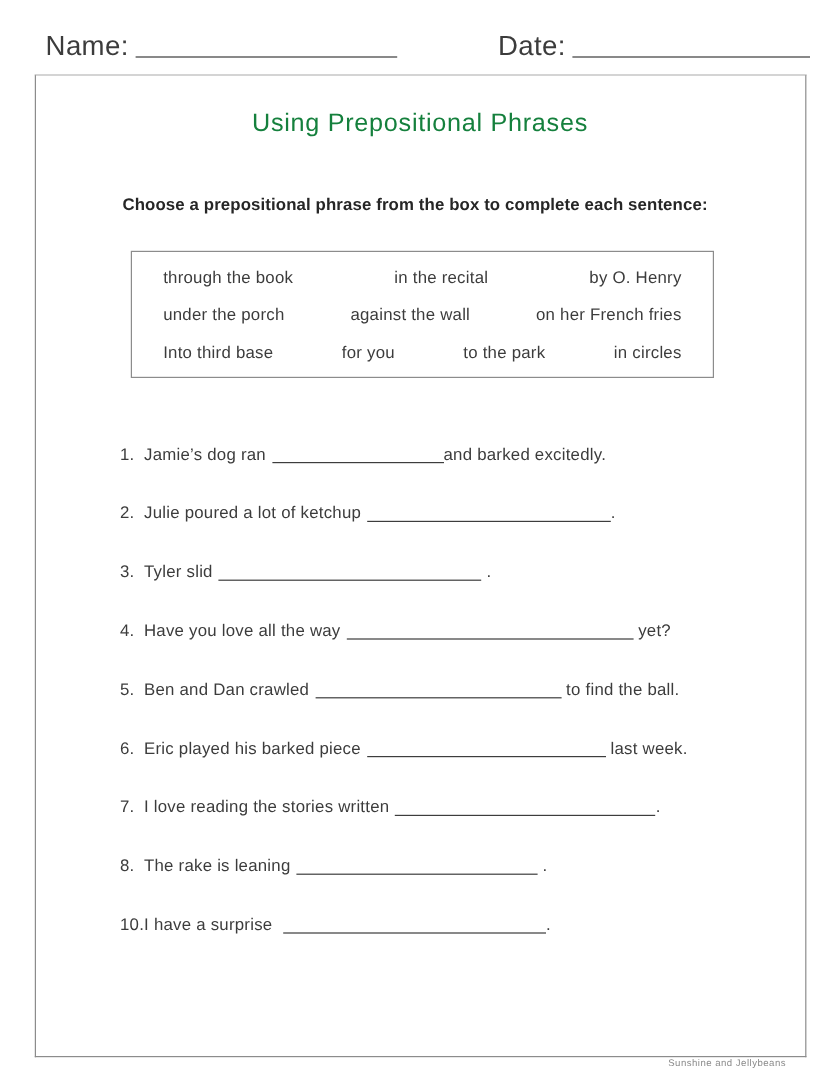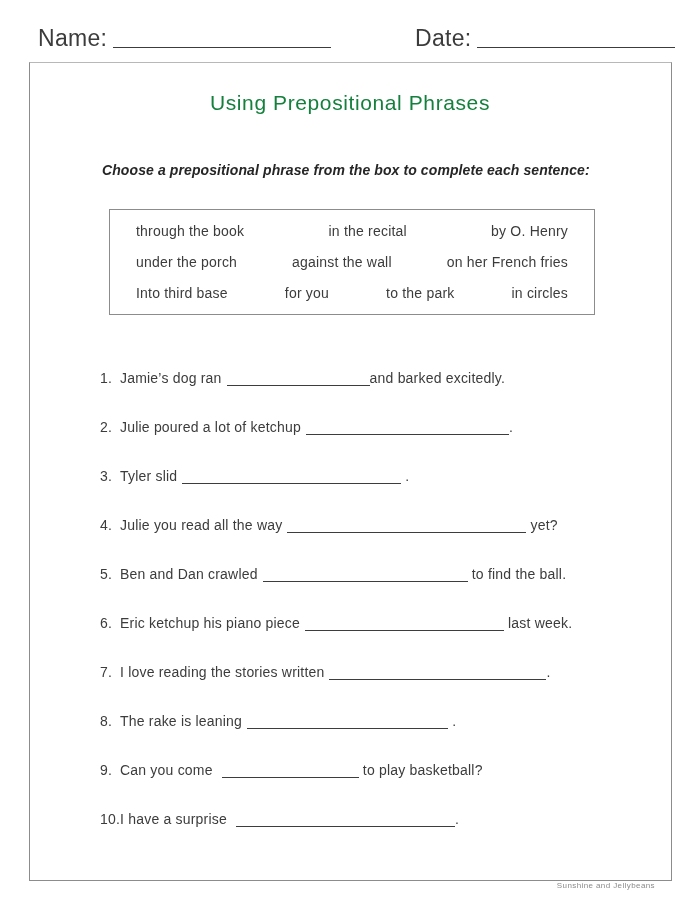--- a/index.html
+++ b/index.html
@@ -31,21 +31,21 @@
     background:#ffffff;
   }
   .ws-title{
     position:absolute;left:0;top:91px;width:100%;
     text-align:center;font-size:21px;letter-spacing:0.6px;
     color:#15803d;
   }
   .ws-instruction{
     position:absolute;left:102px;top:162px;
     font-size:14px;font-weight:bold;color:#262626;
-    letter-spacing:0.1px;white-space:nowrap;font-style:italic;
+    letter-spacing:0.1px;white-space:nowrap;
   }
   
   .word-bank{
     position:absolute;left:109px;top:209px;
     width:486px;height:106px;
     border:1px solid #8c8c8c;
     box-sizing:border-box;
     display:flex;flex-direction:column;justify-content:space-around;
     padding:6px 0;
   }
@@ -121,36 +121,33 @@
       <div class="sentence">
     <span class="s-num">1.</span><span class="s-pre">Jamie’s dog ran</span><span class="s-blank" style="width: 143px;"></span><span class="s-post">and barked excitedly.</span>
   </div>
       <div class="sentence">
     <span class="s-num">2.</span><span class="s-pre">Julie poured a lot of ketchup</span><span class="s-blank" style="width: 203px;"></span><span class="s-post">.</span>
   </div>
       <div class="sentence">
     <span class="s-num">3.</span><span class="s-pre">Tyler slid</span><span class="s-blank" style="width: 219px;"></span><span class="s-post"> .</span>
   </div>
       <div class="sentence">
-    <span class="s-num">4.</span><span class="s-pre">Julie you read all the way</span><span class="s-blank" style="width: 239px;"></span><span class="s-post"> yet?</span>
+    <span class="s-num">4.</span><span class="s-pre">Have you love all the way</span><span class="s-blank" style="width: 239px;"></span><span class="s-post"> yet?</span>
   </div>
       <div class="sentence">
     <span class="s-num">5.</span><span class="s-pre">Ben and Dan crawled</span><span class="s-blank" style="width: 205px;"></span><span class="s-post"> to find the ball.</span>
   </div>
       <div class="sentence">
-    <span class="s-num">6.</span><span class="s-pre">Eric ketchup his piano piece</span><span class="s-blank" style="width: 199px;"></span><span class="s-post"> last week.</span>
+    <span class="s-num">6.</span><span class="s-pre">Eric played his barked piece</span><span class="s-blank" style="width: 199px;"></span><span class="s-post"> last week.</span>
   </div>
       <div class="sentence">
     <span class="s-num">7.</span><span class="s-pre">I love reading the stories written</span><span class="s-blank" style="width: 217px;"></span><span class="s-post">.</span>
   </div>
       <div class="sentence">
     <span class="s-num">8.</span><span class="s-pre">The rake is leaning</span><span class="s-blank" style="width: 201px;"></span><span class="s-post"> .</span>
-  </div>
-      <div class="sentence">
-    <span class="s-num">9.</span><span class="s-pre">Can you come </span><span class="s-blank" style="width: 137px;"></span><span class="s-post"> to play basketball?</span>
   </div>
       <div class="sentence">
     <span class="s-num">10.</span><span class="s-pre">I have a surprise </span><span class="s-blank" style="width: 219px;"></span><span class="s-post">.</span>
   </div>
     </div>
 
   <div class="footer-credit">Sunshine and Jellybeans</div>
 
 </div>
 

